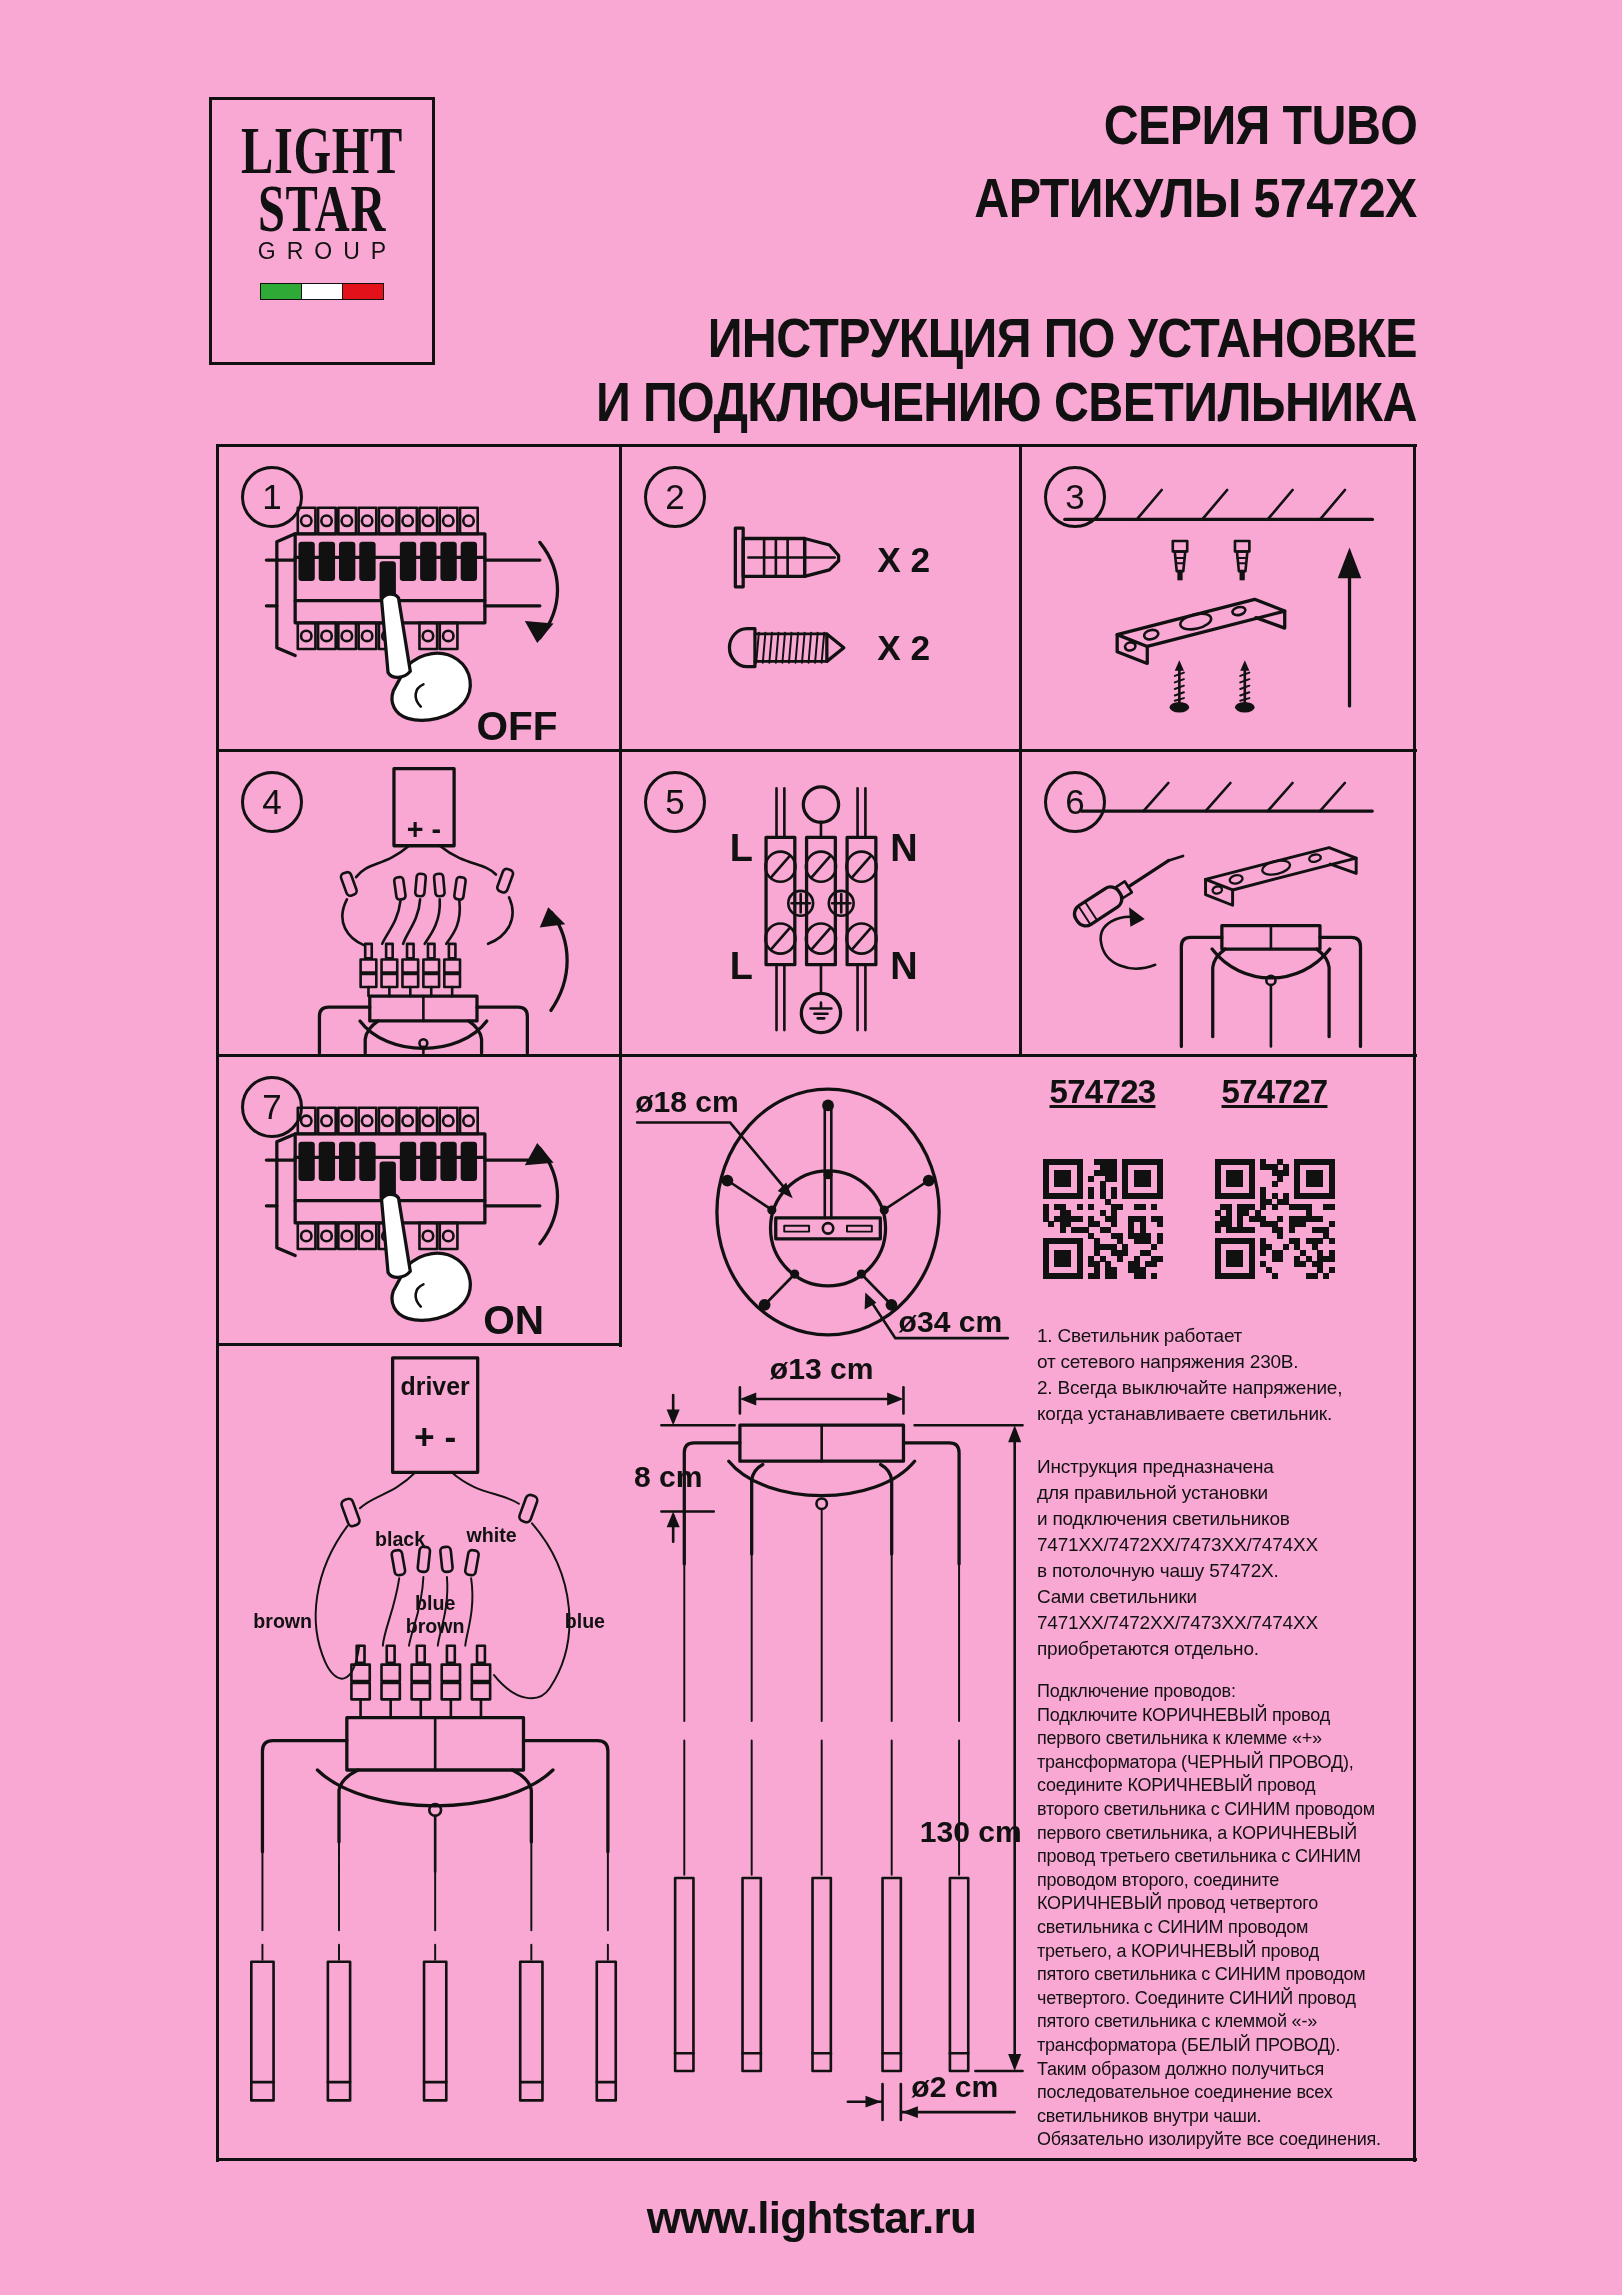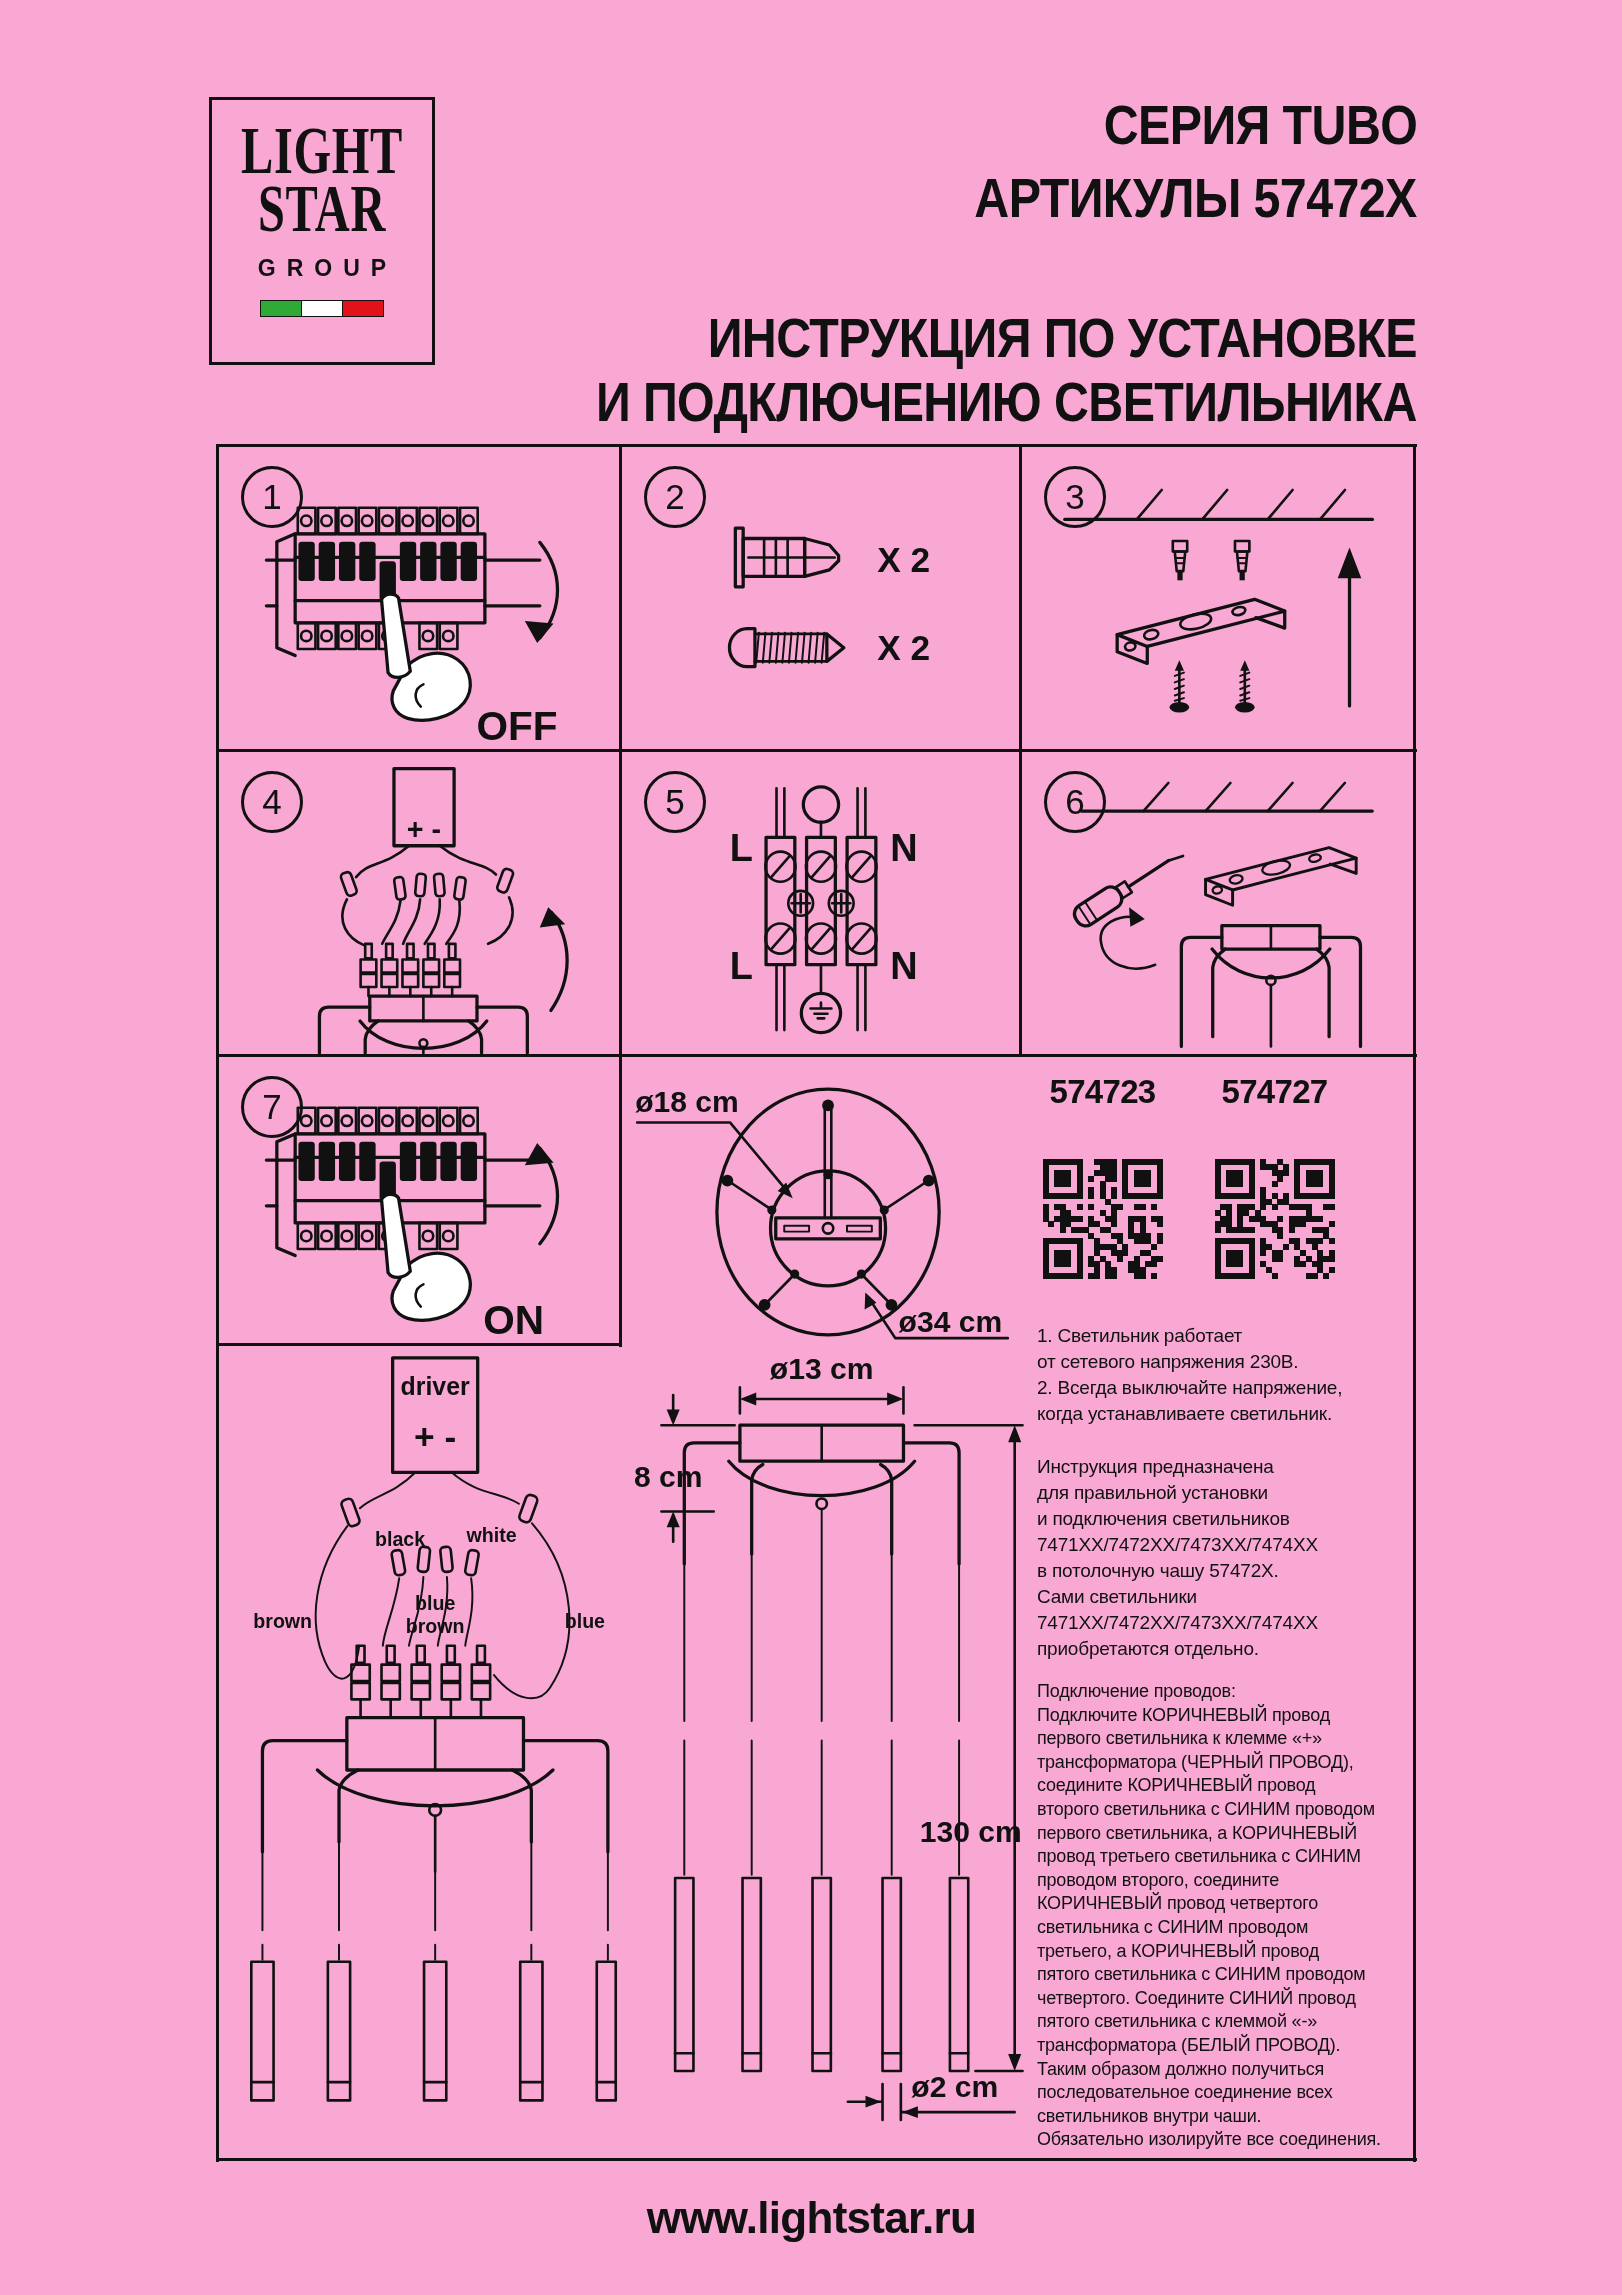--- a/index.html
+++ b/index.html
@@ -15,30 +15,30 @@
   .white{fill:#fff;stroke:#111;stroke-width:5;stroke-linejoin:round;}
   text{fill:#111;font-family:"Liberation Sans",sans-serif;}
   .numcircle{position:absolute;width:56px;height:56px;border:3.3px solid #111;border-radius:50%;
       display:flex;align-items:center;justify-content:center;font-size:35px;font-weight:500;}
   .hdr{position:absolute;right:206px;font-weight:bold;white-space:nowrap;
        transform:scaleX(0.88);transform-origin:100% 50%;letter-spacing:-0.7px;}
   .t-big{font-size:55px;}
   .logo{position:absolute;left:209px;top:97px;width:220px;height:262px;border:3.3px solid #111;text-align:center;}
   .logo-word{font-family:"Liberation Serif",serif;font-weight:bold;font-size:55px;line-height:58px;
       transform:scale(0.88,1.22);letter-spacing:0.7px;}
-  .logo-group{font-size:23px;letter-spacing:11px;margin-top:17px;padding-left:11px;font-weight:700;}
+  .logo-group{font-size:23px;letter-spacing:11px;padding-left:11px;font-weight:400;}
   .flag{width:124px;height:17px;margin:18.3px auto 0;display:flex;}
   .flag span{flex:1;border:1.3px solid #111;}
   .flag span + span{border-left:none;}
   .rtext{position:absolute;left:1037px;width:387px;white-space:pre-line;letter-spacing:-0.2px;}
   .notes{top:1323px;font-size:19px;line-height:26px;font-weight:normal;}
   .purpose{top:1454px;font-size:19px;line-height:26px;font-weight:normal;}
   .wiringtxt{top:1680px;font-size:18px;line-height:23.6px;font-weight:normal;}
   .qr{position:absolute;width:131px;height:131px;}
-  .qrlabel{position:absolute;width:137px;text-align:center;font-size:33px;font-weight:bold;letter-spacing:-0.7px;}
+  .qrlabel{position:absolute;width:137px;text-align:center;font-size:33px;font-weight:bold;letter-spacing:-0.7px;text-decoration:underline;}
   .footer{position:absolute;left:0;width:1623px;top:2193px;text-align:center;font-size:44px;font-weight:bold;letter-spacing:-0.7px;}
   .dimtxt{font-weight:bold;font-size:46px;}
 </style>
 </head>
 <body>
 
 <div class="page">
 
   <svg width="0" height="0">
     <defs>

